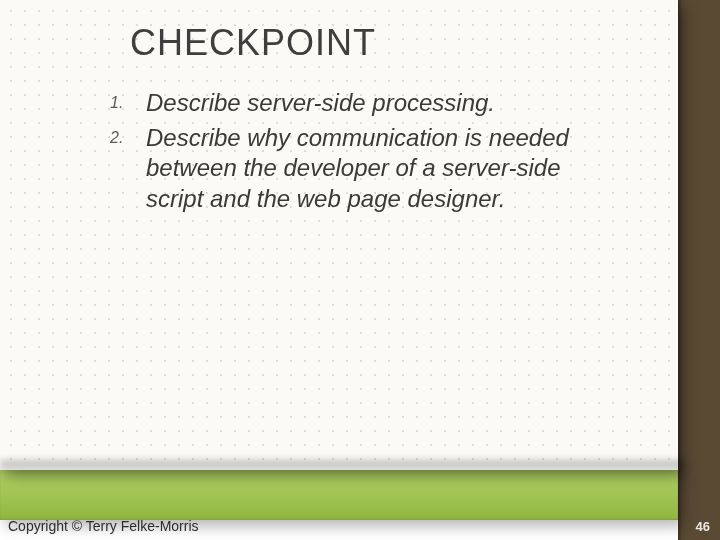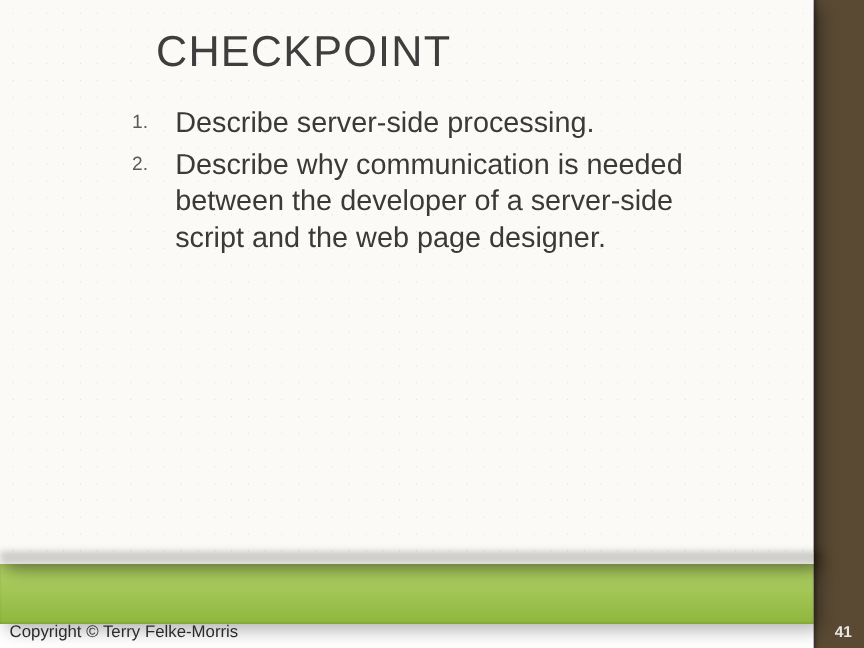--- a/index.html
+++ b/index.html
@@ -5,21 +5,21 @@
   * { margin: 0; padding: 0; box-sizing: border-box; }
   html, body { width: 720px; height: 540px; overflow: hidden; }
   body {
     font-family: Arial, Helvetica, sans-serif;
     background: #ffffff;
     position: relative;
   }
   .slide {
     position: absolute;
     inset: 0;
-    background: #8b5cf6;
+    background: #ef4444;
   }
   
   .dots {
     position: absolute;
     inset: 0;
     background-image: radial-gradient(rgba(0,0,0,0.12) 0.8px, transparent 0.8px);
     background-size: 14px 14px;
     background-position: 4px 4px;
     pointer-events: none;
   }
@@ -93,20 +93,21 @@
   }
   ol.checkpoint {
     list-style: none;
     counter-reset: item;
   }
   ol.checkpoint li {
     counter-increment: item;
     position: relative;
     padding-left: 36px;
     margin-bottom: 4px;
+    font-style: italic;
   }
   ol.checkpoint li::before {
     content: counter(item) ".";
     position: absolute;
     left: 0;
     top: 5px;
     font-size: 16px;
     color: #5a5a58;
   }
   
@@ -144,14 +145,14 @@
 
     <div class="content">
       <ol class="checkpoint">
         <li><span>Describe server-side processing.</span></li>
         <li><span>Describe why communication is needed between the developer of a server-side script and the web page designer.</span></li>
       </ol>
     </div>
   </div>
 
   <div class="copyright">Copyright © Terry Felke-Morris</div>
-  <div class="pagenum">41</div>
+  <div class="pagenum">46</div>
 </div>
 
 </body></html>

